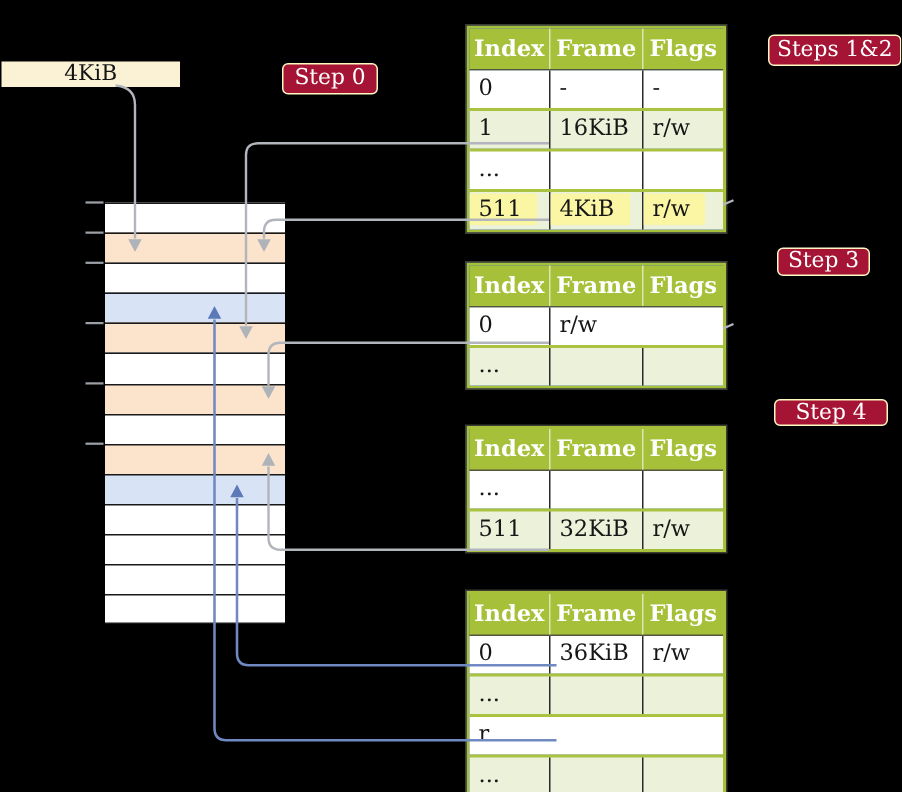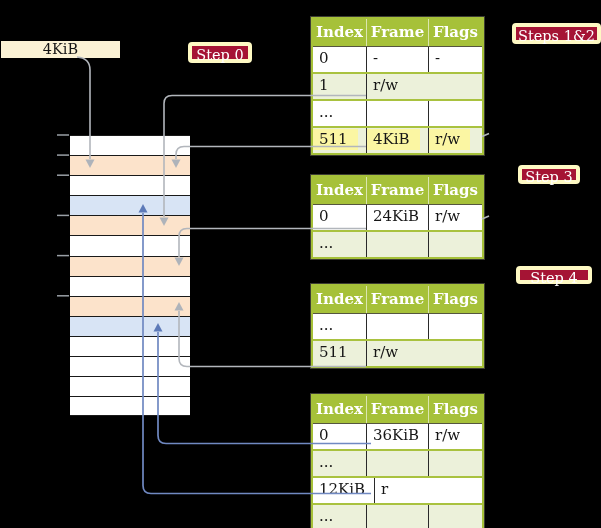--- a/index.html
+++ b/index.html
@@ -7,21 +7,21 @@
     position:relative;width:601px;height:528px;background:#000;overflow:hidden;
     font-family:"DejaVu Serif","Liberation Serif",serif;
   }
   
   .kib-box{
     position:absolute;left:1px;top:41px;width:119px;height:17px;
     background:#fbf2d5;color:#141414;font-size:14.5px;line-height:17px;text-align:center;
   }
   
   .badge{
-    position:absolute;background:#a51434;border:4px solid #fef9c3;border-radius:4px;
+    position:absolute;background:#a51434;border:1px solid #fef9c3;border-radius:4px;
     color:#fff;font-size:14.5px;text-align:center;box-sizing:border-box;
   }
   .badge.step0 {left:188px;top:42px;width:64px;height:21px;line-height:19px;}
   .badge.steps12{left:512px;top:23px;width:89px;height:21px;line-height:19px;}
   .badge.step3 {left:518px;top:165px;width:62px;height:19px;line-height:17px;}
   .badge.step4 {left:516px;top:266px;width:76px;height:18px;line-height:16px;}
   
   .memory{position:absolute;left:70px;top:135px;width:120px;}
   .memory .mrow{height:20.1px;box-sizing:border-box;border-top:1.6px solid #191919;}
   .memory .mrow:last-child{border-bottom:1.6px solid #191919;}
@@ -90,20 +90,21 @@
         <div class="hcell c1">Frame</div>
         <div class="hcell c2">Flags</div>
       </div>
       <div class="brow">
         <div class="bcell c0">0</div>
         <div class="bcell c1">-</div>
         <div class="bcell c2">-</div>
       </div>
       <div class="brow shaded">
         <div class="bcell c0">1</div>
+        <div class="bcell c1">16KiB</div>
         <div class="bcell c2">r/w</div>
       </div>
       <div class="brow">
         <div class="bcell c0">...</div>
         <div class="bcell c1"></div>
         <div class="bcell c2"></div>
       </div>
       <div class="brow shaded">
         <div class="bcell c0"><span class="hl">511</span></div>
         <div class="bcell c1"><span class="hl">4KiB</span></div>
@@ -111,21 +112,20 @@
       </div>
     </div>
   <div class="ptable t1">
       <div class="hrow">
         <div class="hcell c0">Index</div>
         <div class="hcell c1">Frame</div>
         <div class="hcell c2">Flags</div>
       </div>
       <div class="brow">
         <div class="bcell c0">0</div>
-        <div class="bcell c1">24KiB</div>
         <div class="bcell c2">r/w</div>
       </div>
       <div class="brow shaded">
         <div class="bcell c0">...</div>
         <div class="bcell c1"></div>
         <div class="bcell c2"></div>
       </div>
     </div>
   <div class="ptable t2">
       <div class="hrow">
@@ -133,41 +133,41 @@
         <div class="hcell c1">Frame</div>
         <div class="hcell c2">Flags</div>
       </div>
       <div class="brow">
         <div class="bcell c0">...</div>
         <div class="bcell c1"></div>
         <div class="bcell c2"></div>
       </div>
       <div class="brow shaded">
         <div class="bcell c0">511</div>
+        <div class="bcell c1">32KiB</div>
         <div class="bcell c2">r/w</div>
       </div>
     </div>
   <div class="ptable t3">
       <div class="hrow">
         <div class="hcell c0">Index</div>
         <div class="hcell c1">Frame</div>
         <div class="hcell c2">Flags</div>
       </div>
       <div class="brow">
         <div class="bcell c0">0</div>
         <div class="bcell c1">36KiB</div>
         <div class="bcell c2">r/w</div>
       </div>
       <div class="brow shaded">
         <div class="bcell c0">...</div>
         <div class="bcell c1"></div>
         <div class="bcell c2"></div>
       </div>
       <div class="brow">
-        <div class="bcell c1">12KiB</div>
         <div class="bcell c2">r</div>
       </div>
       <div class="brow shaded">
         <div class="bcell c0">...</div>
         <div class="bcell c1"></div>
         <div class="bcell c2"></div>
       </div>
     </div>
 
   <svg class="overlay" viewBox="0 0 601 528">

